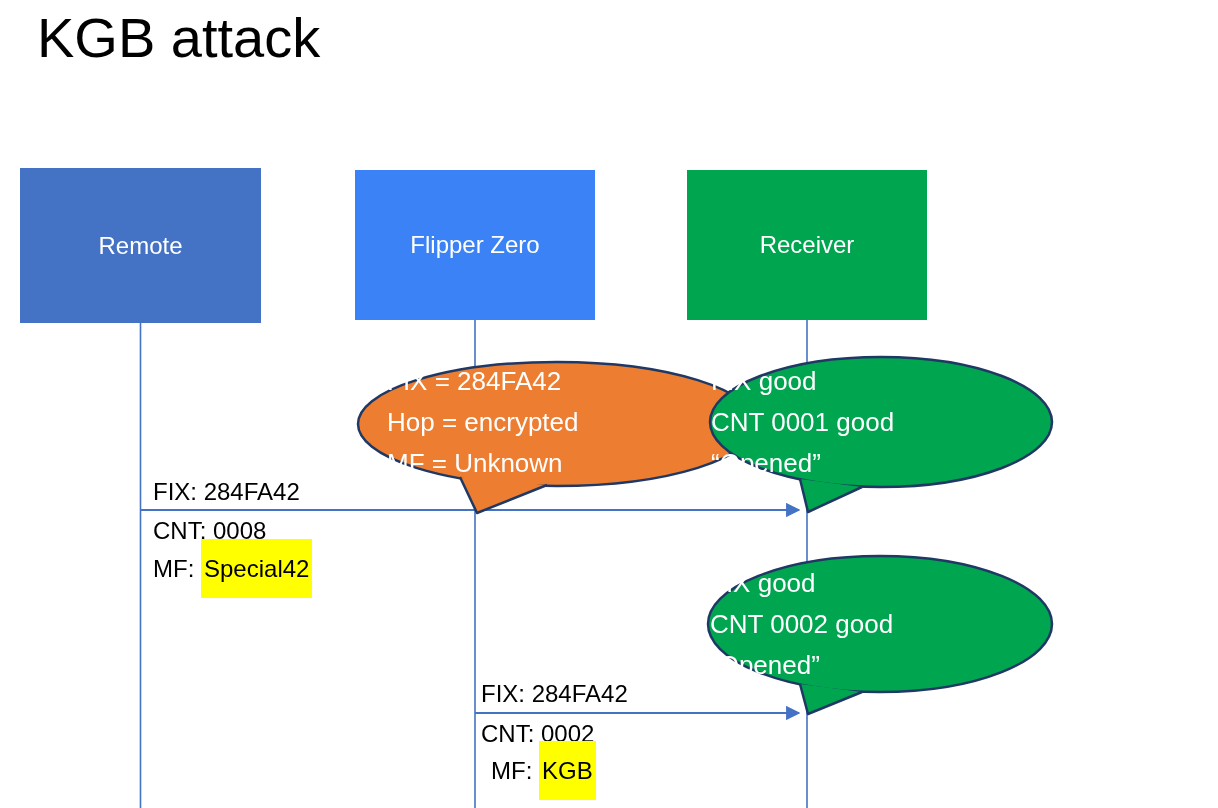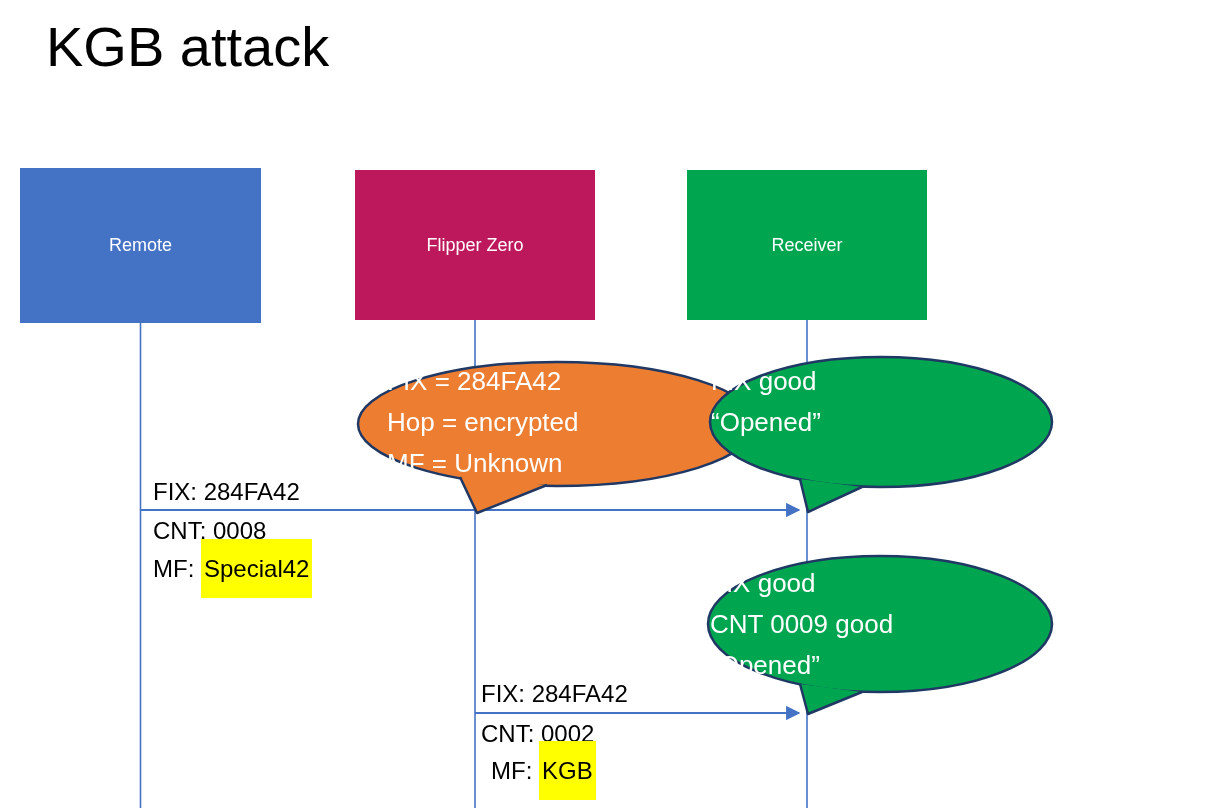--- a/index.html
+++ b/index.html
@@ -8,37 +8,37 @@
     width: 1218px;
     height: 808px;
     background: #ffffff;
     overflow: hidden;
     font-family: "Liberation Sans", sans-serif;
   }
   .title {
     position: absolute;
     left: 36px;
     top: 4px;
-    margin: 10px;
+    margin: 1px;
     font-size: 56px;
     font-weight: 400;
     color: #000000;
     letter-spacing: 0px;
     text-align: right;
   }
   .actor {
     position: absolute;
     display: flex;
     align-items: center;
     justify-content: center;
     color: #ffffff;
-    font-size: 18px;
+    font-size: 24px;
   }
   .actor-remote   { left: 20px;  top: 168px; width: 241px; height: 155px; background: #4472C4; }
-  .actor-flipper  { left: 355px; top: 170px; width: 240px; height: 150px; background: #be185d; }
+  .actor-flipper  { left: 355px; top: 170px; width: 240px; height: 150px; background: #3b82f6; }
   .actor-receiver { left: 687px; top: 170px; width: 240px; height: 150px; background: #00A550; }
 
   svg.layer { position: absolute; left: 0; top: 0; }
   .connector { stroke: #4472C4; stroke-width: 1.6; }
   .arrow     { stroke: #4472C4; stroke-width: 1.8; }
   .callout-shape { stroke: #1F3864; stroke-width: 2.5; stroke-linejoin: round; }
 
   .callout-text {
     position: absolute;
     width: 340px;
@@ -109,26 +109,27 @@
   </svg>
 
   <div class="callout-text ct1">
     <div>FIX = 284FA42</div>
     <div>Hop = encrypted</div>
     <div>MF = Unknown</div>
   </div>
 
   <div class="callout-text ct2">
     <div>FIX good</div>
+    <div>CNT 0001 good</div>
     <div>“Opened”</div>
   </div>
 
   <div class="callout-text ct3">
     <div>FIX good</div>
-    <div>CNT 0009 good</div>
+    <div>CNT 0002 good</div>
     <div>“Opened”</div>
   </div>
 
   <div class="msg m1-fix">FIX: 284FA42</div>
   <div class="msg m1-cnt">CNT: 0008</div>
   <div class="msg m1-mf"><span>MF: </span><span class="hl">Special42</span></div>
 
   <div class="msg m2-fix">FIX: 284FA42</div>
   <div class="msg m2-cnt">CNT: 0002</div>
   <div class="msg m2-mf"><span>MF: </span><span class="hl">KGB</span></div>

